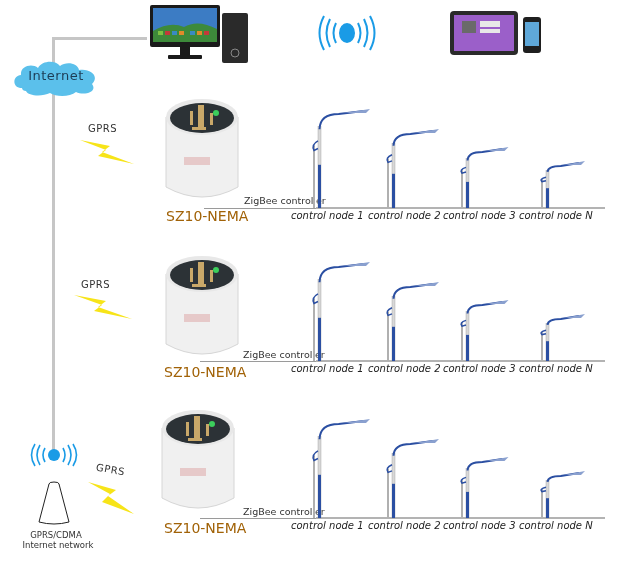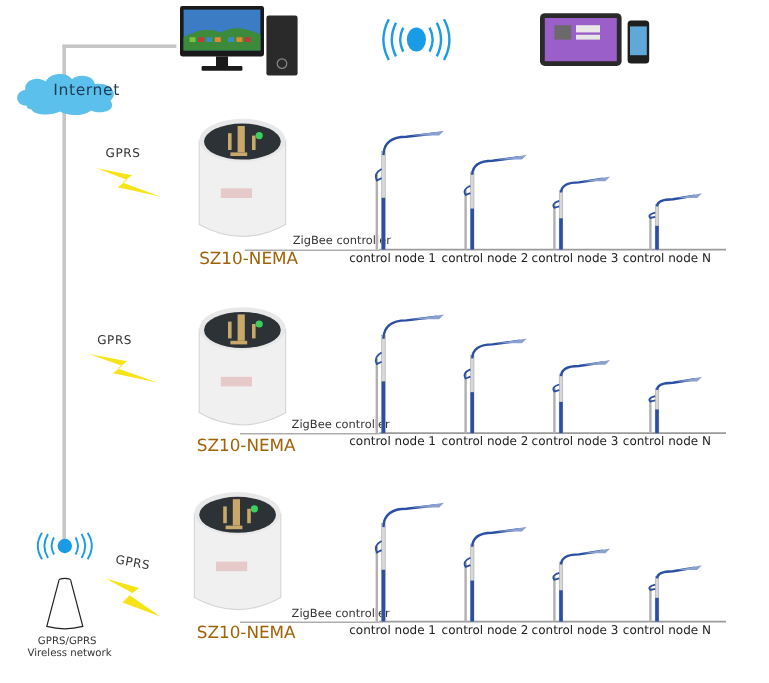--- a/index.html
+++ b/index.html
@@ -1,25 +1,25 @@
 <!DOCTYPE html>
 <html><head>
 <meta charset="utf-8">
 <style>
   html, body { margin:0; padding:0; background:#ffffff; }
   body { width:641px; height:569px; position:relative; overflow:hidden; font-family:"Liberation Sans", sans-serif; }
   .abs { position:absolute; }
   .vline { position:absolute; background:#c6c6c6; width:3px; }
   .hline { position:absolute; background:#c6c6c6; height:3px; }
   .cloud { position:absolute; left:12px; top:60px; width:88px; height:36px; }
-  .cloud-label { position:absolute; left:12px; top:68px; width:88px; text-align:right; font-size:13px; color:#1d3c55; letter-spacing:0.5px; font-family:"DejaVu Sans", sans-serif; }
+  .cloud-label { position:absolute; left:12px; top:68px; width:88px; text-align:center; font-size:13px; color:#1d3c55; letter-spacing:0.5px; font-family:"DejaVu Sans", sans-serif; }
   .label-gprs { position:absolute; font-size:10px; color:#333; font-family:"DejaVu Sans", sans-serif; letter-spacing:0.5px; }
   .label-model { position:absolute; font-size:14px; color:#a16207; font-family:"DejaVu Sans", sans-serif; }
   .label-zig { position:absolute; font-size:9.5px; color:#333; font-family:"DejaVu Sans", sans-serif; }
-  .label-node { position:absolute; font-size:10px; color:#222; font-family:"DejaVu Sans", sans-serif; }
+  .label-node { position:absolute; font-size:10px; color:#222; font-family:"DejaVu Sans", sans-serif;font-style:italic; }
   .label-net { position:absolute; font-size:8.5px; color:#333; font-family:"DejaVu Sans", sans-serif; text-align:center; }
   .leader { position:absolute; height:1px; background:#9a9a9a; }
 </style>
 </head>
 <body>
 
 <div class="vline" style="left:52px; top:38px; height:420px;"></div>
 <div class="hline" style="left:52px; top:37px; width:95px;"></div>
 
 <svg class="cloud" viewBox="0 0 88 36">
@@ -137,22 +137,22 @@
       <path d="M9,1 Q2,12 9,23"></path>
     <path d="M37,5 Q41,12 37,19"></path>
       <path d="M42,2 Q48,12 42,22"></path>
       <path d="M47,1 Q54,12 47,23"></path>
   </g>
 </svg>
 <svg class="abs" style="left:36px; top:480px;" width="36" height="46" viewBox="0 0 36 46">
   <ellipse cx="18" cy="4" rx="5" ry="2" fill="#fff" stroke="#222" stroke-width="1"></ellipse>
   <path d="M13,4 L3,42 Q18,46 33,42 L23,4" fill="#fff" stroke="#222" stroke-width="1"></path>
 </svg>
-<div class="label-net" style="left:20px; top:530px; width:72px;">GPRS/GPRS</div>
-<div class="label-net" style="left:18px; top:540px; width:80px;">Vireless network</div>
+<div class="label-net" style="left:20px; top:530px; width:72px;">GPRS/CDMA</div>
+<div class="label-net" style="left:18px; top:540px; width:80px;">Internet network</div>
 
 <svg id="poles" class="abs" style="left:0; top:0;" width="641" height="569">
     <line x1="316" x2="605" y1="208" y2="208" stroke="#9a9a9a" stroke-width="1.5"></line>
     <g>
       <rect x="313" y="145.6" width="2" height="62.400000000000006" fill="#b0b0b0"></rect>
       <rect x="318" y="126.4" width="3" height="81.6" fill="#d8d8d8" stroke="#9a9a9a" stroke-width="0.4"></rect>
       <rect x="318" y="164.8" width="3" height="43.2" fill="#2b4fa2"></rect>
       <path d="M319.5,129.28 Q320,114 338.7,114 L364,111" fill="none" stroke="#2b4fa2" stroke-width="2"></path>
       <path d="M343.3,113 L370,109 L366,113 Z" fill="#8aa0cf"></path>
       <path d="M318,140.8 Q311,144.64 314,150.4 L318,148.48000000000002" fill="none" stroke="#2b4fa2" stroke-width="1.5"></path>

